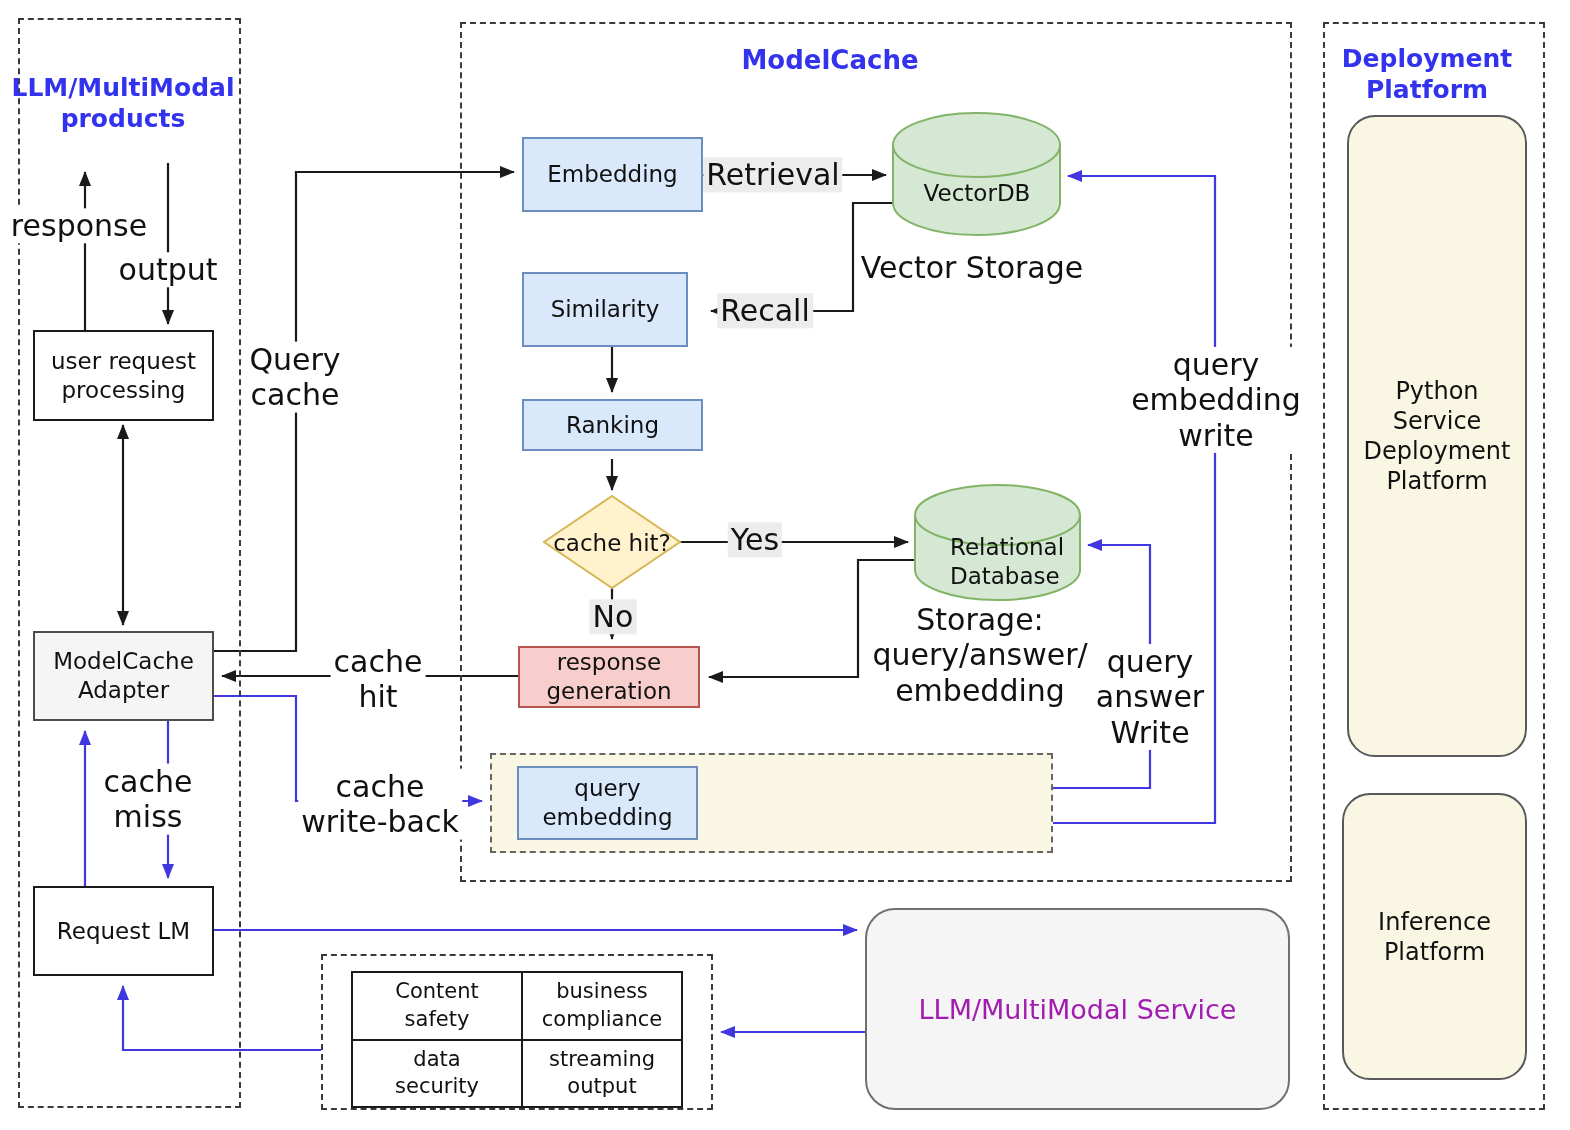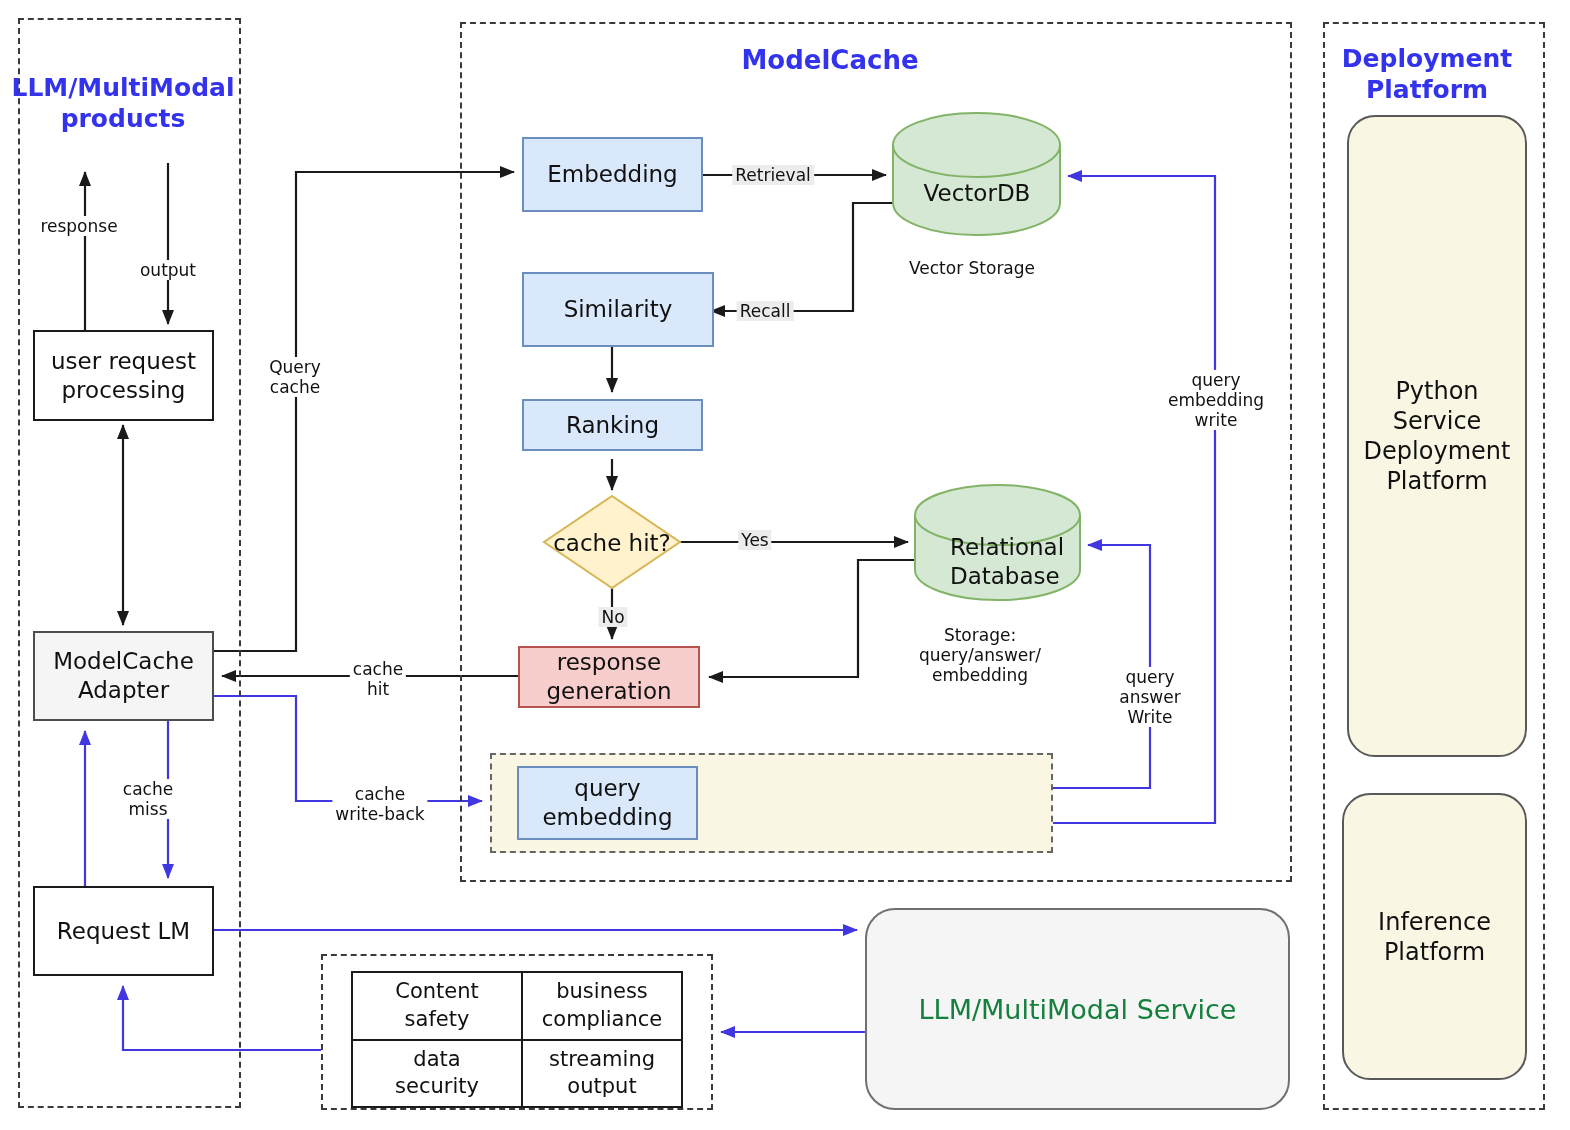--- a/index.html
+++ b/index.html
@@ -8,30 +8,30 @@
   .panel{position:absolute;border:2px dashed #3a3a3a;box-sizing:border-box;background:transparent;}
   .ptitle{position:absolute;transform:translate(-50%,-50%);text-align:center;
           font-weight:bold;color:#3333ee;white-space:pre-line;line-height:1.25;}
   .box{position:absolute;display:flex;align-items:center;justify-content:center;
        text-align:center;white-space:pre-line;box-sizing:border-box;
        font-size:23px;line-height:1.25;background:#fff;border:2px solid #1a1a1a;}
   .blue{background:#dae8fc;border:2px solid #6c8ebf;}
   .gray{background:#f5f5f5;border:2px solid #4d4d4d;}
   .red{background:#f8cecc;border:2px solid #b85450;}
   .round{border-radius:28px;background:#faf6e4;border:2px solid #595959;}
-  .elbl{position:absolute;transform:translate(-50%,-50%);font-size:17px;line-height:1.18;
+  .elbl{position:absolute;transform:translate(-50%,-50%);font-size:30px;line-height:1.18;
         text-align:center;white-space:pre-line;background:#fff;padding:0 3px;}
   .graybg{background:#ececec;}
   .nobg{background:transparent;}
   .cyl-lbl{position:absolute;transform:translate(-50%,-50%);font-size:23px;line-height:1.25;
            text-align:left;white-space:pre-line;background:transparent;}
   .innerbox{position:absolute;border:2px dashed #666;background:#faf6e4;box-sizing:border-box;}
   .svc{position:absolute;display:flex;align-items:center;justify-content:center;
        background:#f5f5f5;border:2px solid #707070;border-radius:30px;
-       color:#15803d;font-size:27px;box-sizing:border-box;}
+       color:#a21caf;font-size:27px;box-sizing:border-box;}
   table.grid{position:absolute;border-collapse:collapse;table-layout:fixed;}
   table.grid td{border:2px solid #1a1a1a;text-align:center;white-space:pre-line;
                 font-size:21px;line-height:1.3;background:#fff;}
   svg.wires{position:absolute;left:0;top:0;}
 </style>
 </head>
 <body>
 
 <div class="canvas">
 
@@ -101,21 +101,21 @@
   <div class="ptitle" style="left:1427px;top:74px;font-size:25px;">Deployment
 Platform</div>
 
   <div class="box" style="left:33px;top:330px;width:181px;height:91px;">user request
 processing</div>
   <div class="box gray" style="left:33px;top:631px;width:181px;height:90px;">ModelCache
 Adapter</div>
   <div class="box" style="left:33px;top:886px;width:181px;height:90px;">Request LM</div>
 
   <div class="box blue" style="left:522px;top:137px;width:181px;height:75px;">Embedding</div>
-  <div class="box blue" style="left:522px;top:272px;width:192px;height:75px;">Similarity</div>
+  <div class="box blue" style="left:522px;top:272px;width:166px;height:75px;">Similarity</div>
   <div class="box blue" style="left:522px;top:399px;width:181px;height:52px;">Ranking</div>
   <div class="box red" style="left:518px;top:646px;width:182px;height:62px;">response
 generation</div>
   <div class="box blue" style="left:517px;top:766px;width:181px;height:74px;">query
 embedding</div>
 
   <div class="cyl-lbl" style="left:612px;top:543px;">cache hit?</div>
   <div class="cyl-lbl" style="left:977px;top:193px;">VectorDB</div>
   <div class="cyl-lbl" style="left:998px;top:562px;margin-left:9px;">Relational
 Database</div>

